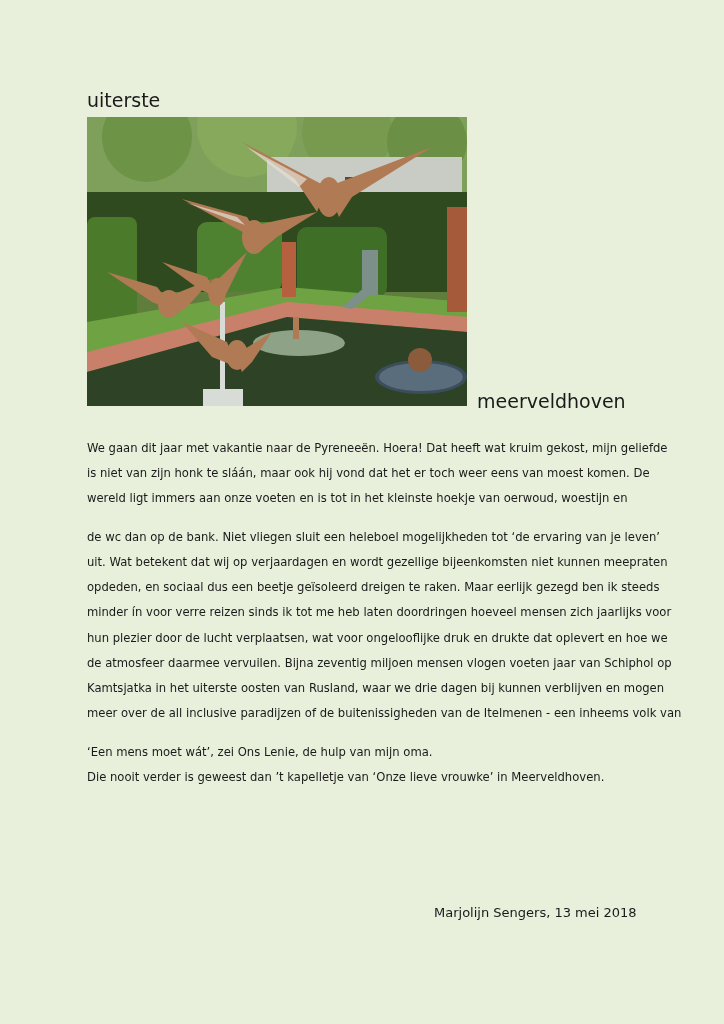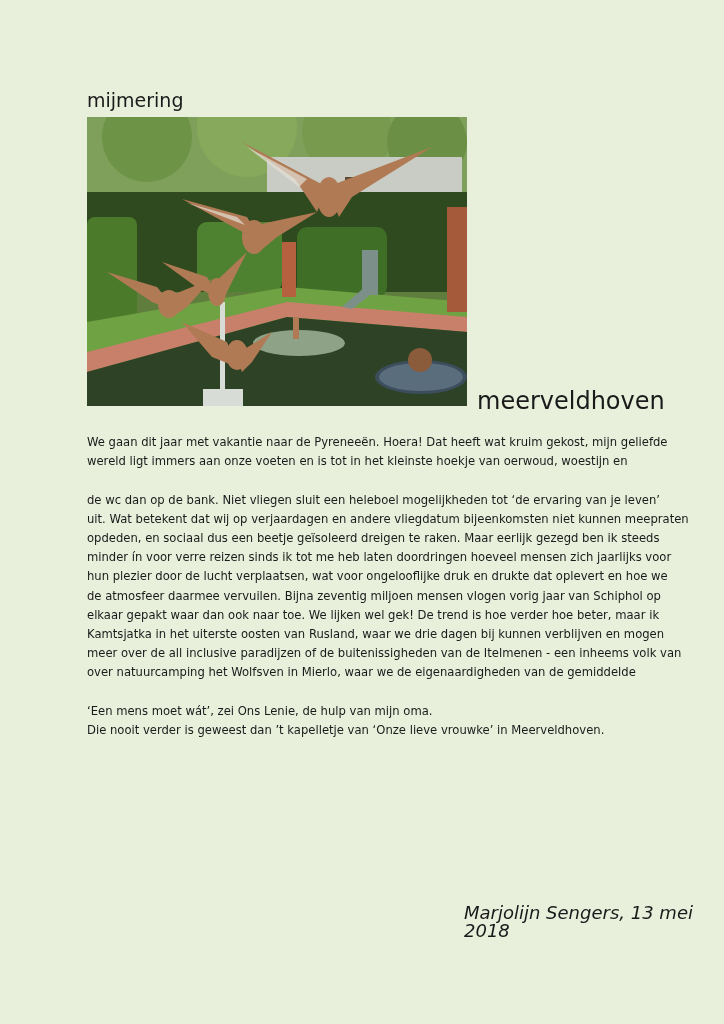--- a/index.html
+++ b/index.html
@@ -18,37 +18,37 @@
   }
   .photo {
     position: absolute; left: 87px; top: 117px;
     width: 380px; height: 289px;
     overflow: hidden;
     background: #3f5a2a;
   }
   .photo svg { display: block; }
   .place {
     position: absolute; left: 477px; top: 389px;
-    font-size: 24px; line-height: 24px;
+    font-size: 19px; line-height: 24px;
   }
   .body-text {
     position: absolute; left: 87px; top: 433px; width: 560px;
     font-size: 11.6px; line-height: 19.2px;
   }
   .body-text p { margin: 0 0 19.2px 0; white-space: nowrap; }
-  .body-text p span { display: block; }
+  .body-text p span { display: block; margin-top: 6px; }
   .signature {
-    position: absolute; left: 464px; top: 904px;
-    font-size: 18px; line-height: 18px; font-style: italic;
+    position: absolute; left: 434px; top: 904px;
+    font-size: 13px; line-height: 18px; 
   }
 </style>
 </head>
 <body>
 
-<h1 class="title">mijmering</h1>
+<h1 class="title">uiterste</h1>
 
 <div class="photo" aria-label="Bronze sculptures of flying geese above a garden pond with hedges">
   <svg width="380" height="289" viewBox="0 0 380 289">
 
     <rect x="0" y="0" width="380" height="289" fill="#5f7d3c"></rect>
     <rect x="0" y="0" width="380" height="80" fill="#7fa05a"></rect>
     <circle cx="60" cy="20" r="45" fill="#6d9446"></circle>
     <circle cx="160" cy="10" r="50" fill="#86a95b"></circle>
     <circle cx="260" cy="15" r="45" fill="#779a4f"></circle>
     <circle cx="340" cy="25" r="40" fill="#6b8f45"></circle>
@@ -103,33 +103,32 @@
     <rect x="206" y="200" width="6" height="22" fill="#b07a55"></rect>
     <ellipse cx="333" cy="243" rx="12" ry="12" fill="#8a5c3c"></ellipse>
   </svg>
 </div>
 
 <div class="place">meerveldhoven</div>
 
 <div class="body-text">
   <p>
     <span>We gaan dit jaar met vakantie naar de Pyreneeën. Hoera! Dat heeft wat kruim gekost, mijn geliefde</span>
+    <span>is niet van zijn honk te sláán, maar ook hij vond dat het er toch weer eens van moest komen. De</span>
     <span>wereld ligt immers aan onze voeten en is tot in het kleinste hoekje van oerwoud, woestijn en</span>
   </p>
   <p>
     <span>de wc dan op de bank. Niet vliegen sluit een heleboel mogelijkheden tot ‘de ervaring van je leven’</span>
-    <span>uit. Wat betekent dat wij op verjaardagen en andere vliegdatum bijeenkomsten niet kunnen meepraten</span>
+    <span>uit. Wat betekent dat wij op verjaardagen en wordt gezellige bijeenkomsten niet kunnen meepraten</span>
     <span>opdeden, en sociaal dus een beetje geïsoleerd dreigen te raken. Maar eerlijk gezegd ben ik steeds</span>
     <span>minder ín voor verre reizen sinds ik tot me heb laten doordringen hoeveel mensen zich jaarlijks voor</span>
     <span>hun plezier door de lucht verplaatsen, wat voor ongelooflijke druk en drukte dat oplevert en hoe we</span>
-    <span>de atmosfeer daarmee vervuilen. Bijna zeventig miljoen mensen vlogen vorig jaar van Schiphol op</span>
-    <span>elkaar gepakt waar dan ook naar toe. We lijken wel gek! De trend is hoe verder hoe beter, maar ik</span>
+    <span>de atmosfeer daarmee vervuilen. Bijna zeventig miljoen mensen vlogen voeten jaar van Schiphol op</span>
     <span>Kamtsjatka in het uiterste oosten van Rusland, waar we drie dagen bij kunnen verblijven en mogen</span>
     <span>meer over de all inclusive paradijzen of de buitenissigheden van de Itelmenen - een inheems volk van</span>
-    <span>over natuurcamping het Wolfsven in Mierlo, waar we de eigenaardigheden van de gemiddelde</span>
   </p>
   <p>
     <span>‘Een mens moet wát’, zei Ons Lenie, de hulp van mijn oma.</span>
     <span>Die nooit verder is geweest dan ’t kapelletje van ‘Onze lieve vrouwke’ in Meerveldhoven.</span>
   </p>
 </div>
 
 <div class="signature">Marjolijn Sengers, 13 mei 2018</div>
 
 </body></html>

